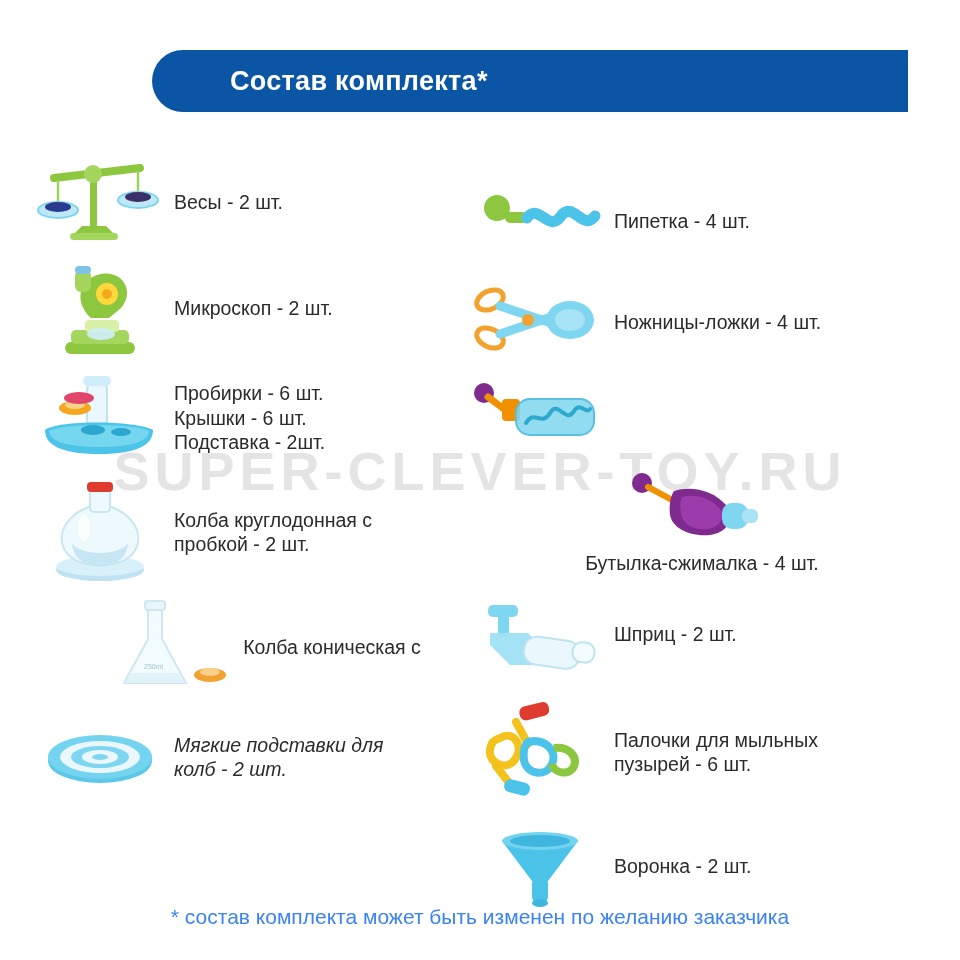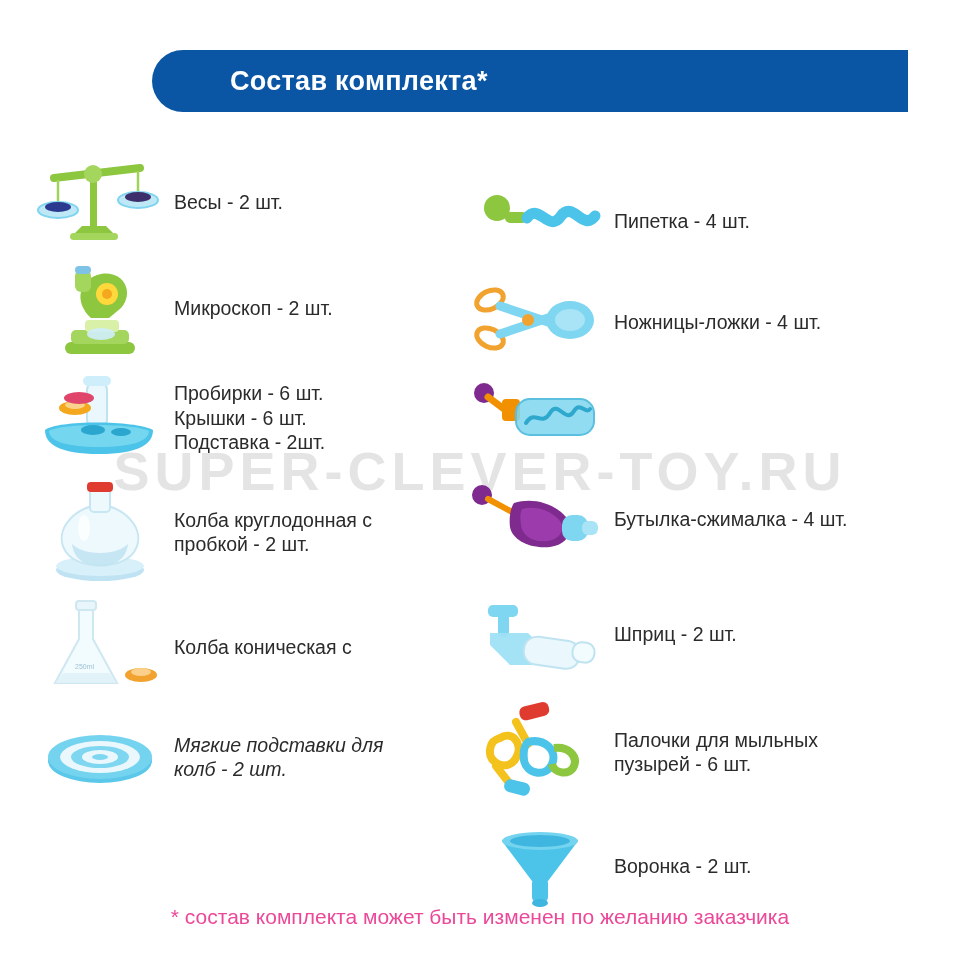--- a/index.html
+++ b/index.html
@@ -78,40 +78,40 @@
     line-height: 1.25;
     padding-left: 4px;
   }
   .label .ln { display: block; white-space: nowrap; }
 
   
   .h-weights   { height: 104px; }
   .h-micro     { height: 108px; }
   .h-tubes     { height: 112px; }
   .h-roundflask{ height: 116px; }
-  .h-coneflask { height: 114px; }
+  .h-coneflask { height: 114px; justify-content: center; }
   .h-softstand { height: 106px; font-style: italic; }
 
   
   .h-pipette   { height: 112px; }
   .h-scissors  { height: 90px;  }
   .h-screw     { height: 96px;  }
-  .h-bottle    { height: 112px; }
+  .h-bottle    { height: 112px; flex-direction: column; }
   .h-syringe   { height: 118px; }
   .h-bubble    { height: 118px; }
   .h-funnel    { height: 110px; }
 
   
   .footnote {
     position: absolute;
     left: 0; top: 905px;
     width: 960px;
     text-align: center;
     font-size: 21px;
-    color: #ec4899;
+    color: #3b82f6;
   }
 
   svg { display: block; overflow: visible; }
 </style>
 </head>
 <body>
 
 <div id="page">
 
   <div class="header-bar">

